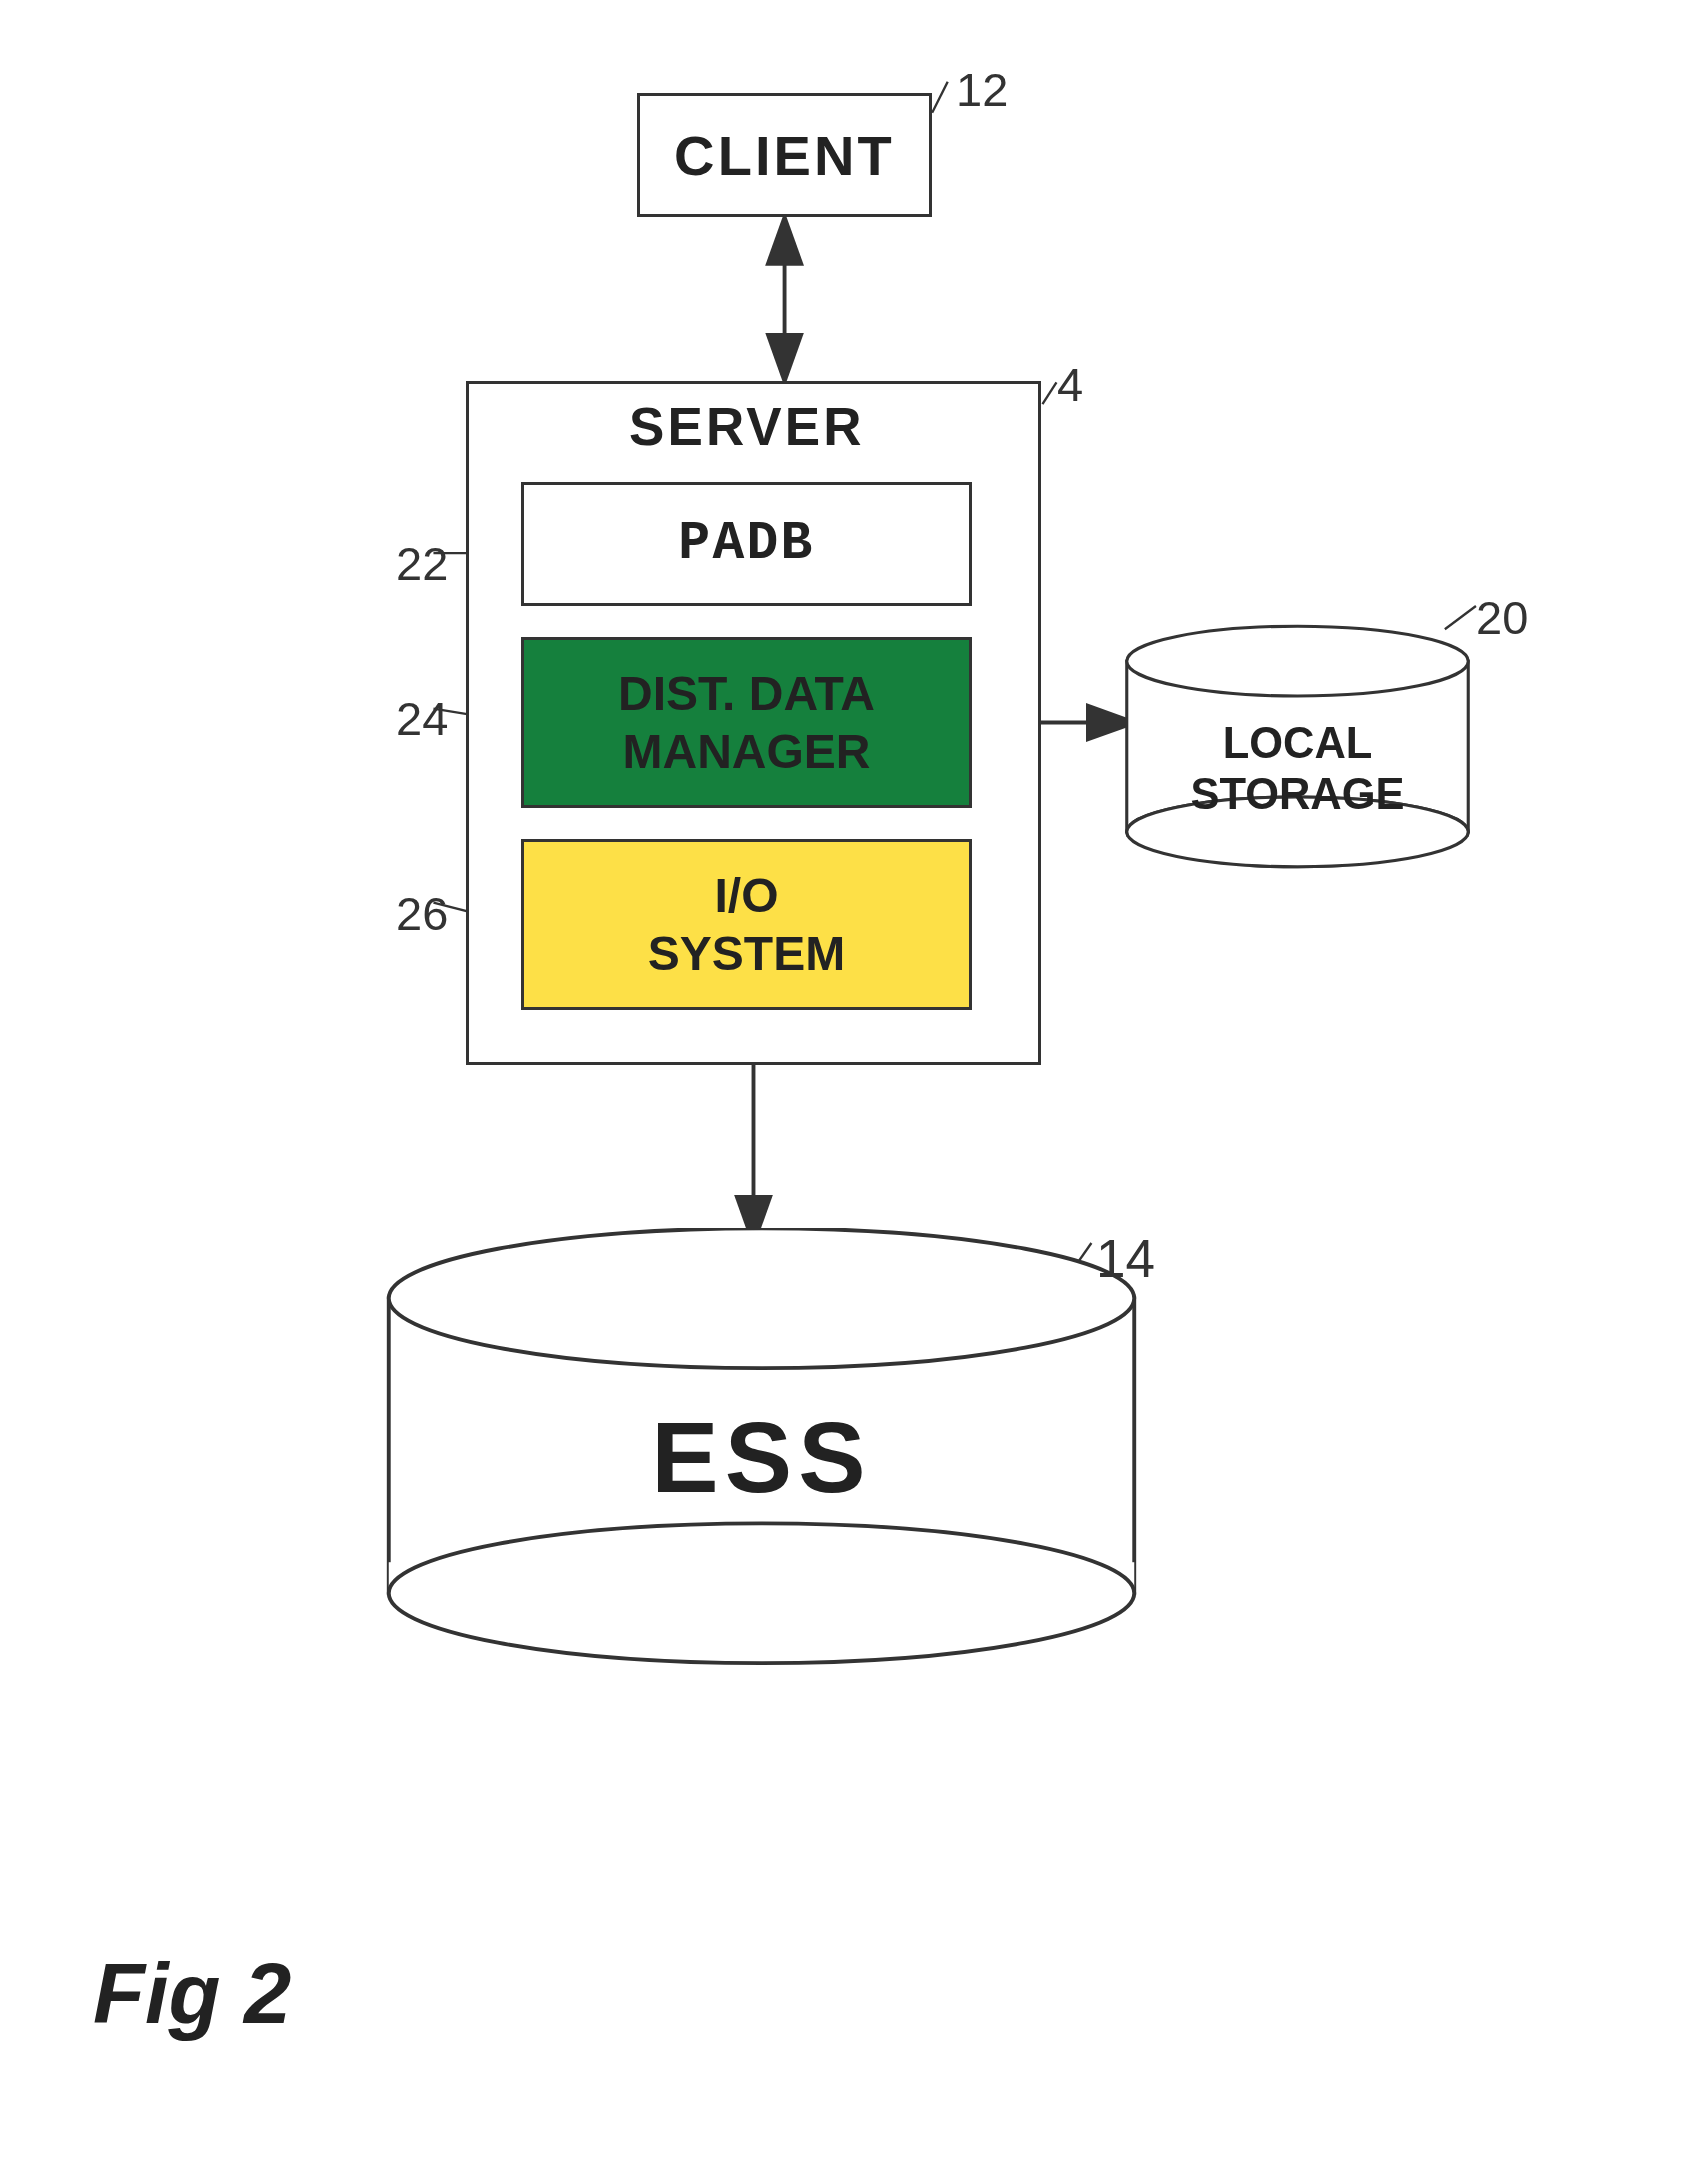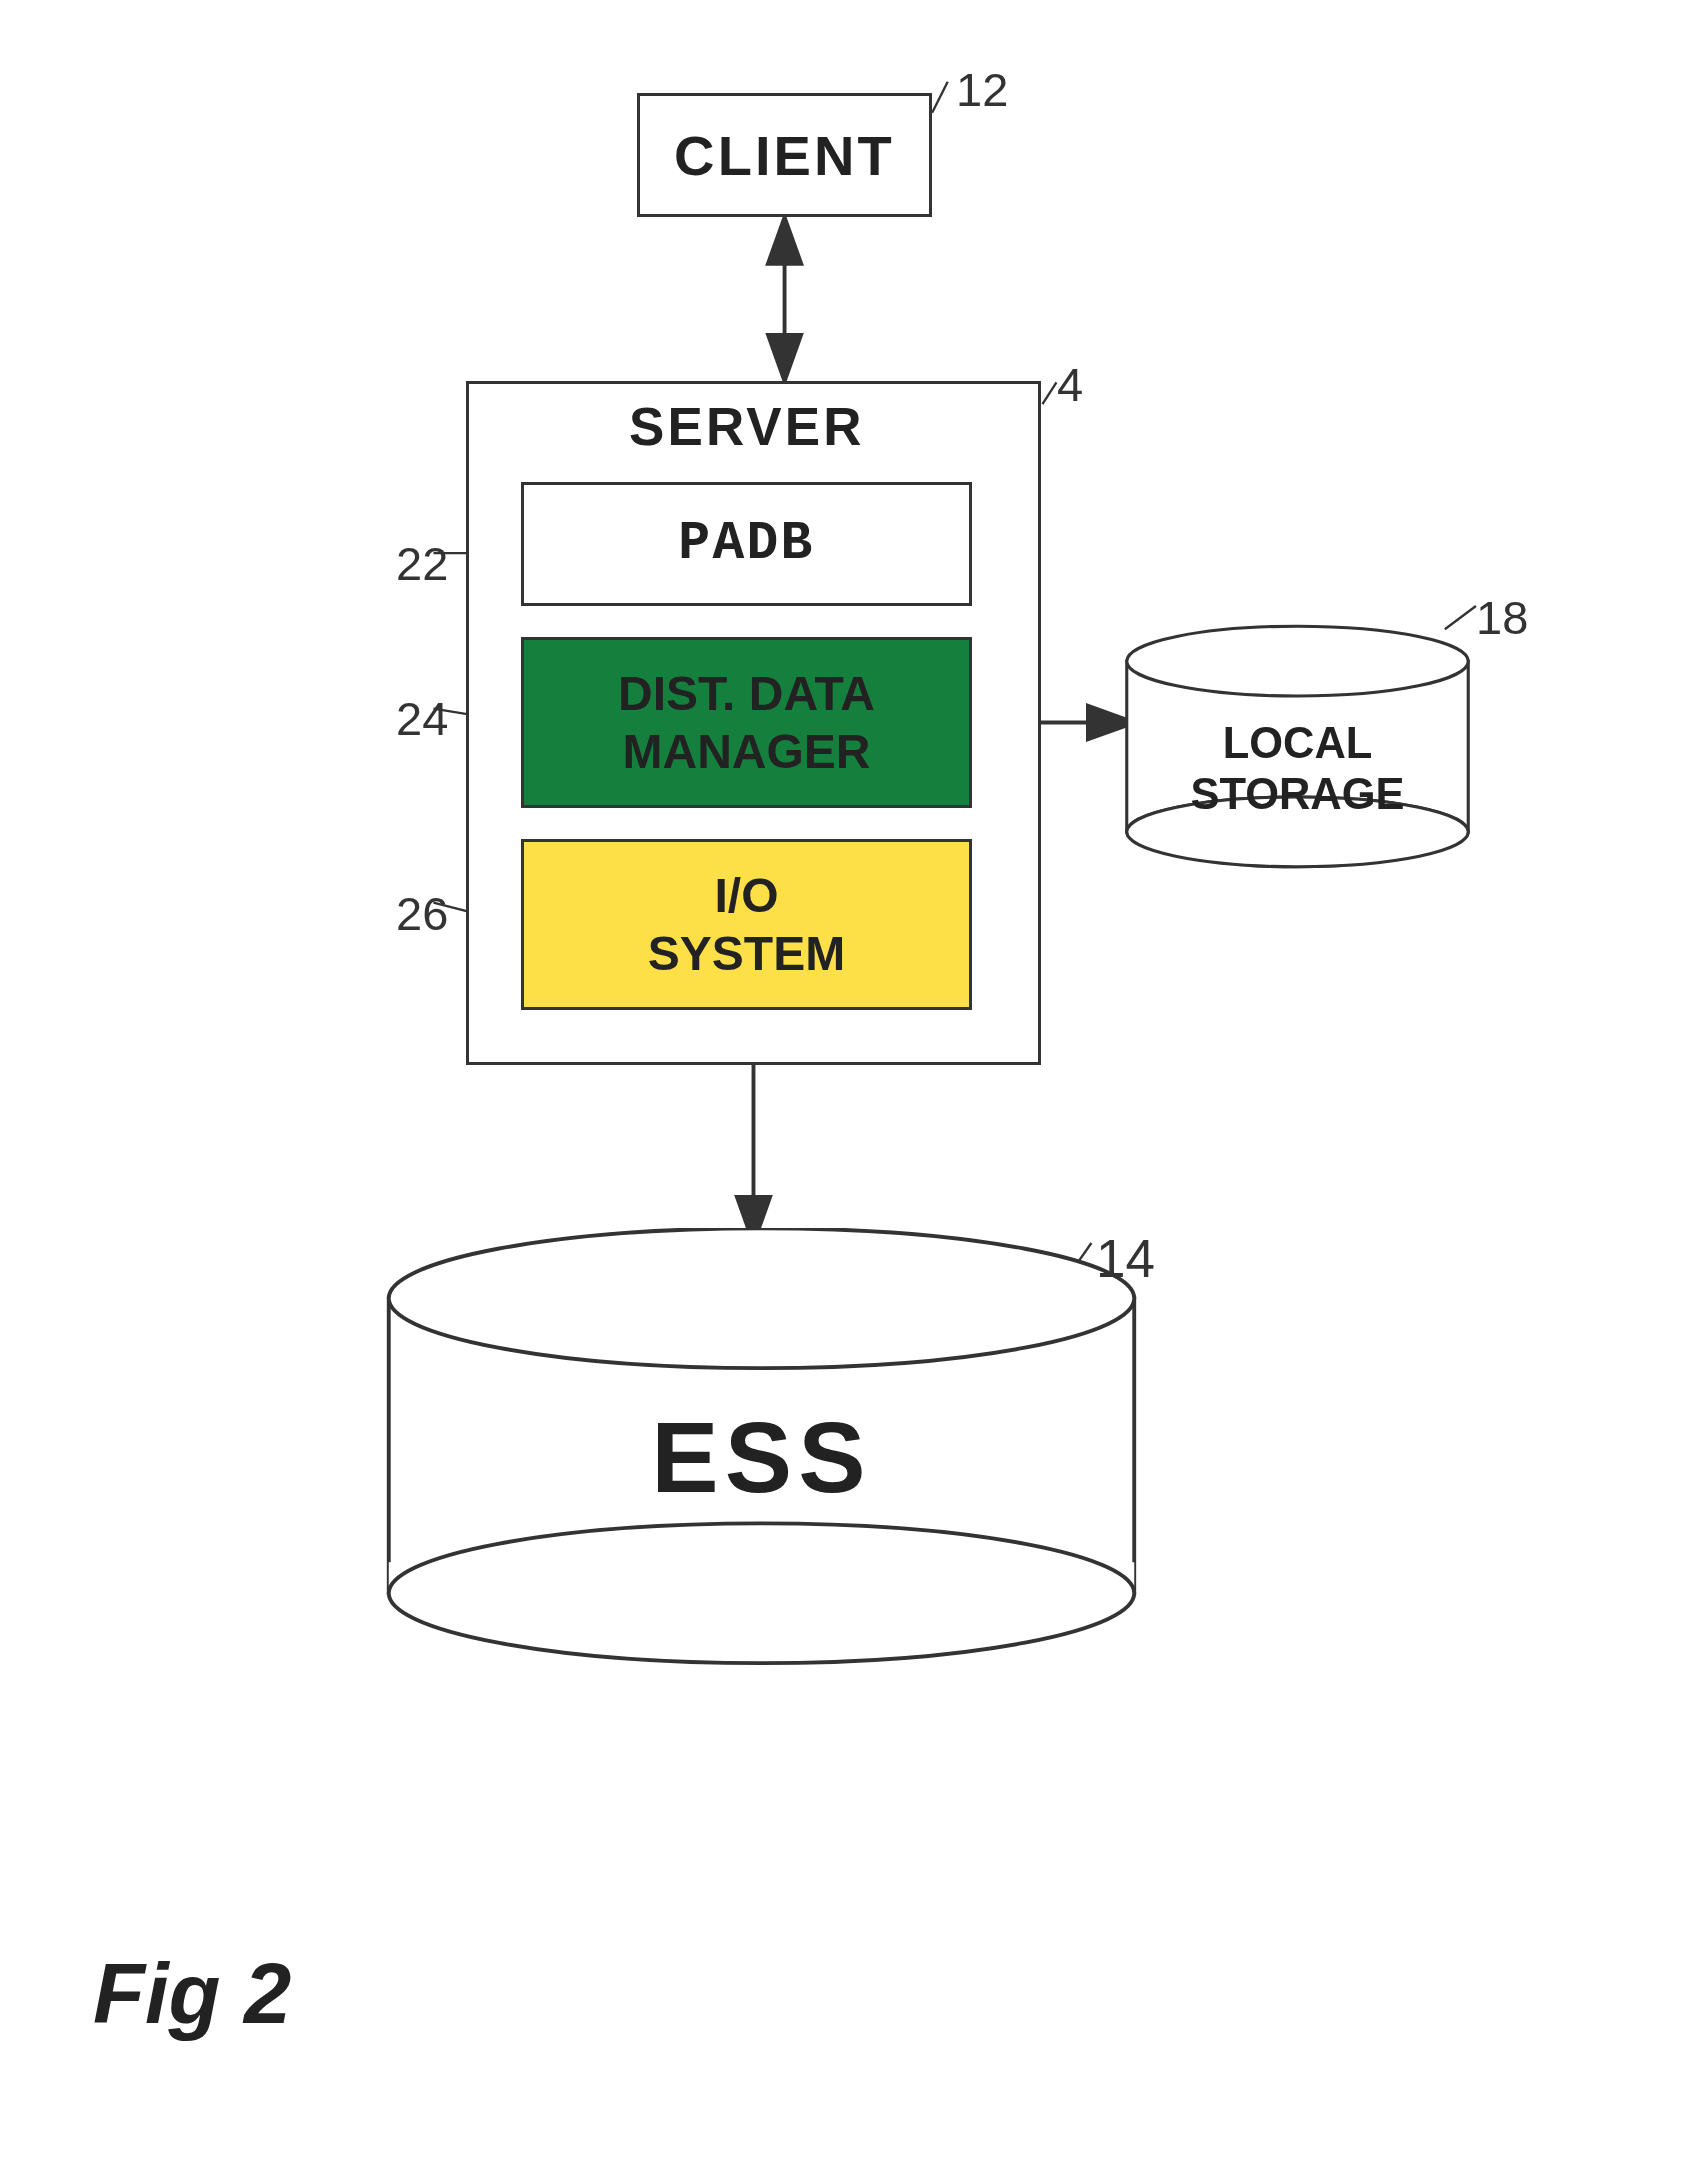--- a/index.html
+++ b/index.html
@@ -287,21 +287,21 @@
     <ellipse cx="230" cy="50" rx="220" ry="45" fill="#fff" stroke="#333" stroke-width="4"></ellipse>
 
     <ellipse cx="230" cy="270" rx="220" ry="45" fill="#fff" stroke="#333" stroke-width="4"></ellipse>
 
     <rect x="10" y="270" width="440" height="45" fill="#fff"></rect>
     <ellipse cx="230" cy="270" rx="220" ry="45" fill="#fff" stroke="#333" stroke-width="4"></ellipse>
     <text x="230" y="175" text-anchor="middle" font-size="56" font-weight="bold" fill="#222" font-family="Arial">LOCAL</text>
     <text x="230" y="240" text-anchor="middle" font-size="56" font-weight="bold" fill="#222" font-family="Arial">STORAGE</text>
   </svg>
 
-  <div class="label-18">18</div>
+  <div class="label-18">20</div>
 
   <svg style="position:absolute; top:1228px; left:381px; width:761px; height:451px;" xmlns="http://www.w3.org/2000/svg" viewBox="0 0 980 580" width="761" height="451">
 
     <rect x="10" y="90" width="960" height="380" fill="#fff" stroke="#333" stroke-width="5"></rect>
 
     <ellipse cx="490" cy="90" rx="480" ry="90" fill="#fff" stroke="#333" stroke-width="5"></ellipse>
 
     <rect x="10" y="430" width="960" height="90" fill="#fff"></rect>
     <ellipse cx="490" cy="470" rx="480" ry="90" fill="#fff" stroke="#333" stroke-width="5"></ellipse>
     <text x="490" y="340" text-anchor="middle" font-size="130" font-weight="bold" fill="#222" font-family="Arial" letter-spacing="8">ESS</text>

